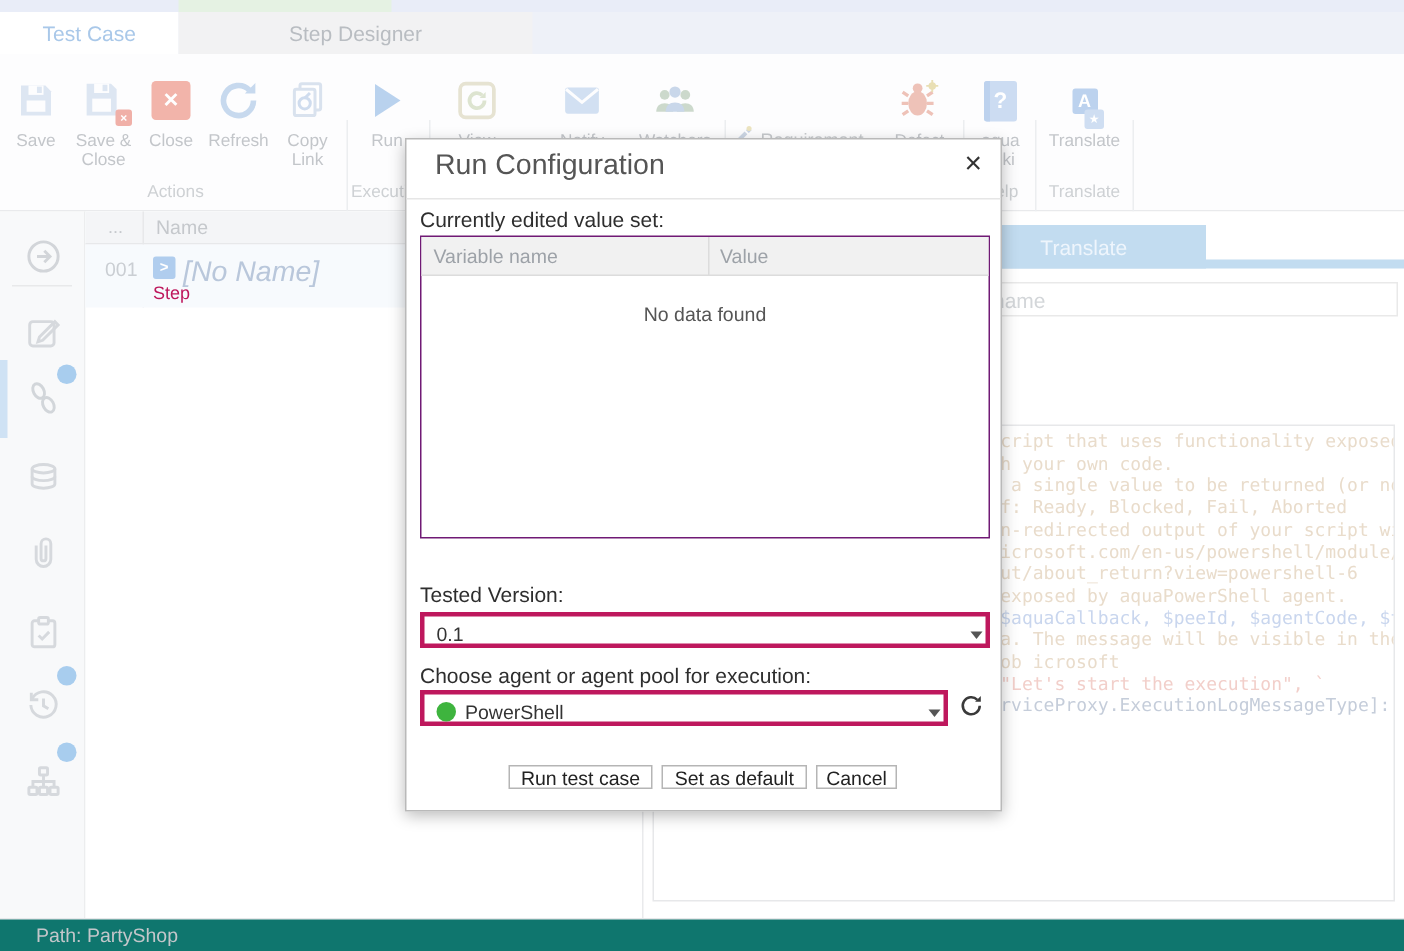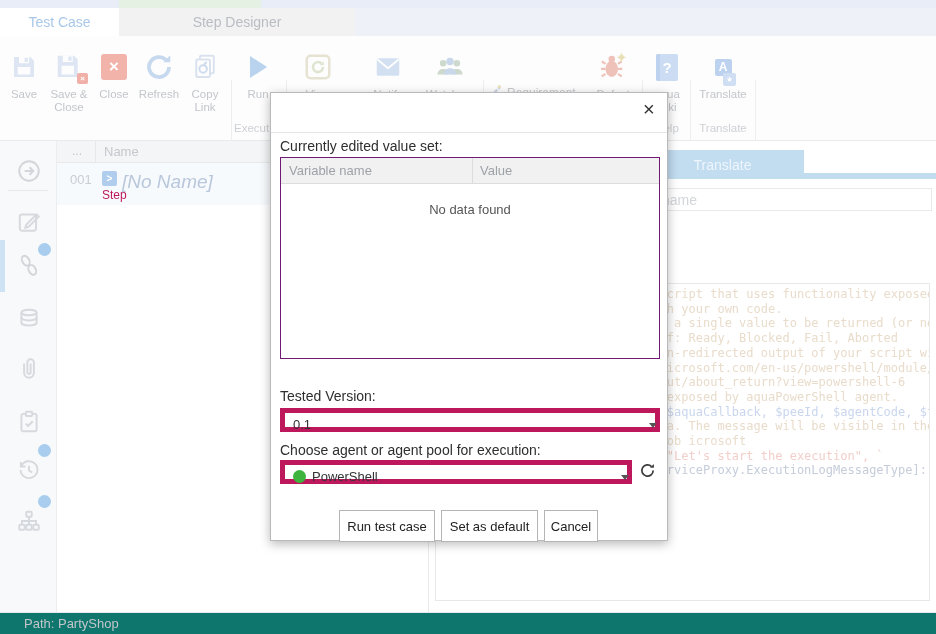--- a/index.html
+++ b/index.html
@@ -72,25 +72,25 @@
          box-shadow:0 3px 10px rgba(0,0,0,.28);z-index:10;}
   .m-title{position:absolute;left:19px;top:7px;font-size:19px;font-weight:300;color:#555;}
   .m-close{position:absolute;left:372px;top:5px;font-size:20px;color:#333;cursor:default;}
   .m-titleline{position:absolute;left:0;top:39px;width:100%;height:1px;background:#e6e6e6;}
   .m-label{position:absolute;left:9px;font-size:14px;color:#2e2e2e;}
   .m-table{position:absolute;left:9px;top:64px;width:380px;height:202px;border:1px solid #701a75;box-sizing:border-box;}
   .m-thead{position:absolute;left:0;top:0;width:100%;height:26px;background:#f1f1f1;border-bottom:1px solid #dcdcdc;box-sizing:border-box;}
   .m-th{position:absolute;top:5px;font-size:13px;color:#9da2a8;}
   .m-coldiv{position:absolute;left:191px;top:0;width:1px;height:26px;background:#dcdcdc;}
   .m-empty{position:absolute;left:0;top:44px;width:100%;text-align:center;font-size:13px;color:#555;}
-  .m-select{position:absolute;left:9px;height:24px;border:5px solid #be185d;box-sizing:border-box;background:#fff;}
+  .m-select{position:absolute;left:9px;height:24px;border:3px solid #be185d;box-sizing:border-box;background:#fff;}
   .m-selval{position:absolute;left:8px;top:4px;font-size:13px;color:#333;}
   .caret{position:absolute;top:10px;width:0;height:0;border-left:4.5px solid transparent;border-right:4.5px solid transparent;border-top:5px solid #555;}
   .gdot{position:absolute;left:8px;top:5px;width:13px;height:13px;border-radius:50%;}
-  .m-btn{position:absolute;top:417px;height:32px;border:1px solid #b5b5b5;box-sizing:border-box;background:#fff;color:#222;
+  .m-btn{position:absolute;top:417px;height:16px;border:1px solid #b5b5b5;box-sizing:border-box;background:#fff;color:#222;
          font-size:13px;display:flex;align-items:center;justify-content:center;cursor:default;}
 </style>
 </head>
 <body>
 
 <div id="app">
 
   <div class="abs top-strip"></div>
   <div class="abs top-strip-green"></div>
   <div class="abs tabbar"></div>
@@ -239,20 +239,21 @@
     </div>
     <div class="tsep" style="left:690px;"></div>
     <div class="tbtn" style="left:694px;width:58px;">
       <div class="ticon" style="position:relative;width:30px;margin:0 auto;">
         <span class="trbig">A</span>
           <span class="trsmall">★</span>
       </div>
       <div class="tlabel">Translate</div>
     </div>
     <div class="tsep" style="left:755px;"></div>
+    <div class="tgroup" style="left:4px;width:226px;">Actions</div>
     <div class="tgroup" style="left:234px;width:48px;">Execution</div>
     <div class="tgroup" style="left:646px;width:42px;">Help</div>
     <div class="tgroup" style="left:694px;width:58px;">Translate</div>
   </div>
 
   <div class="abs sidebar"></div>
   <div class="side-icon" style="top:158px;">
     <span>
       <svg width="26" height="26" viewBox="0 0 24 24" fill="none" stroke="#d2d5d9" stroke-width="1.8">
           <circle cx="12" cy="12" r="9"></circle>
@@ -369,20 +370,21 @@
         <div class="crow"><span class="cnum">14</span><span class="ctext"><span class="c-code">$aquaCallback.SendMessage(</span><span class="c-str">"Let's start the execution", `</span></span></div>
         <div class="crow"><span class="cnum">15</span><span class="ctext"> <span class="c-code">[aqua.ProcessEngine.WebServiceProxy.ExecutionLogMessageType]::In</span></span></div>
       </div>
   </div>
 
   <div class="abs statusbar">
     <span class="statustext">Path: PartyShop</span>
   </div>
 
   <div class="abs modal">
+    <div class="m-title">Run Configuration</div>
     <div class="m-close">×</div>
     <div class="m-titleline"></div>
     <div class="m-label" style="top:45px;">Currently edited value set:</div>
     <div class="m-table">
       <div class="m-thead">
         <span class="m-th" style="left:8px;">Variable name</span>
         <span class="m-th" style="left:199px;">Value</span>
         <span class="m-coldiv"></span>
       </div>
       <div class="m-empty">No data found</div>

